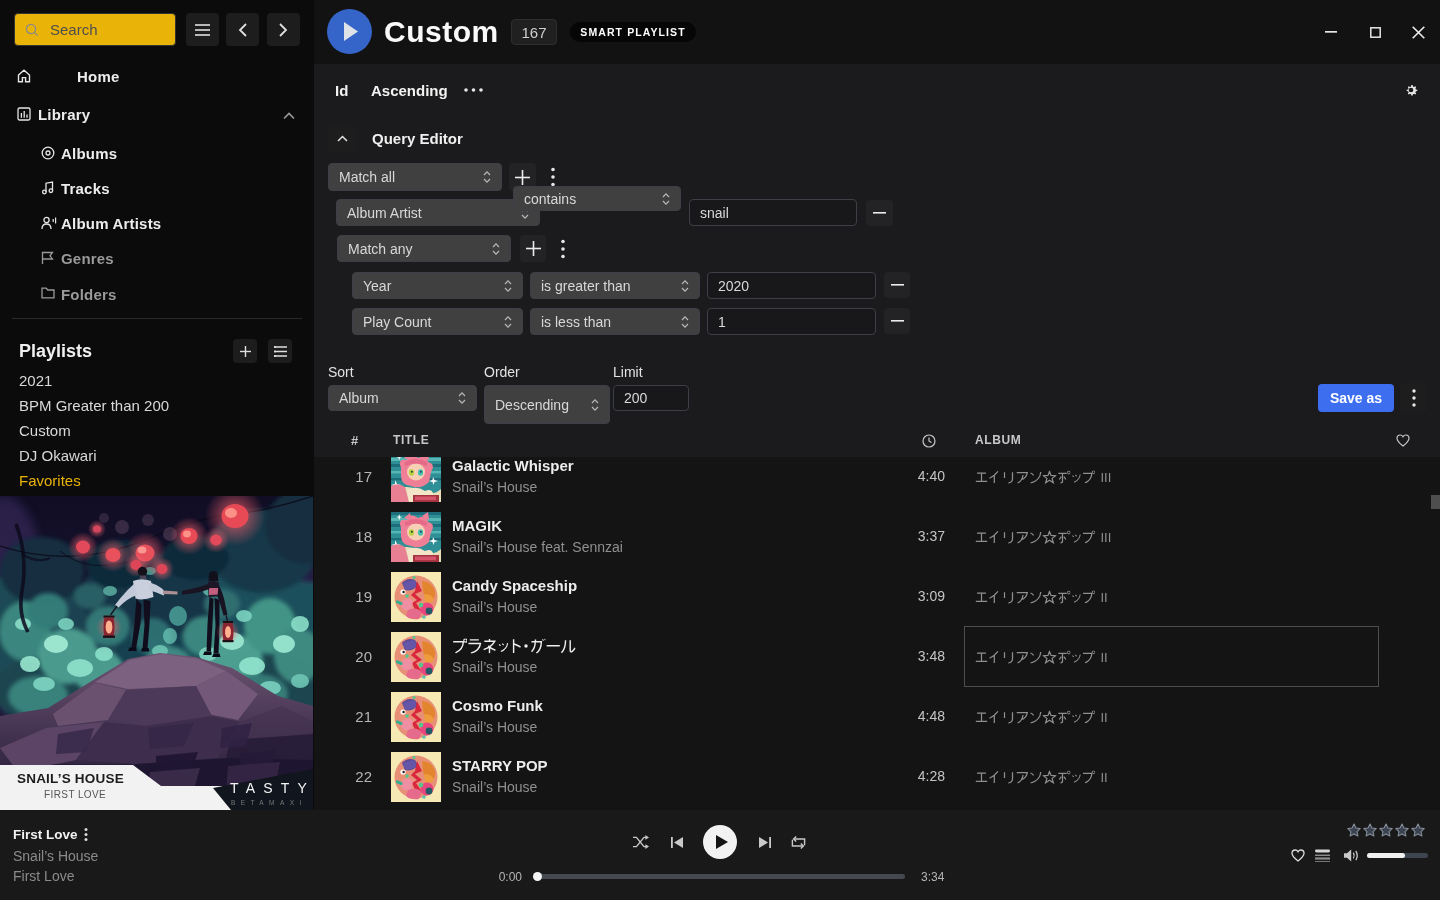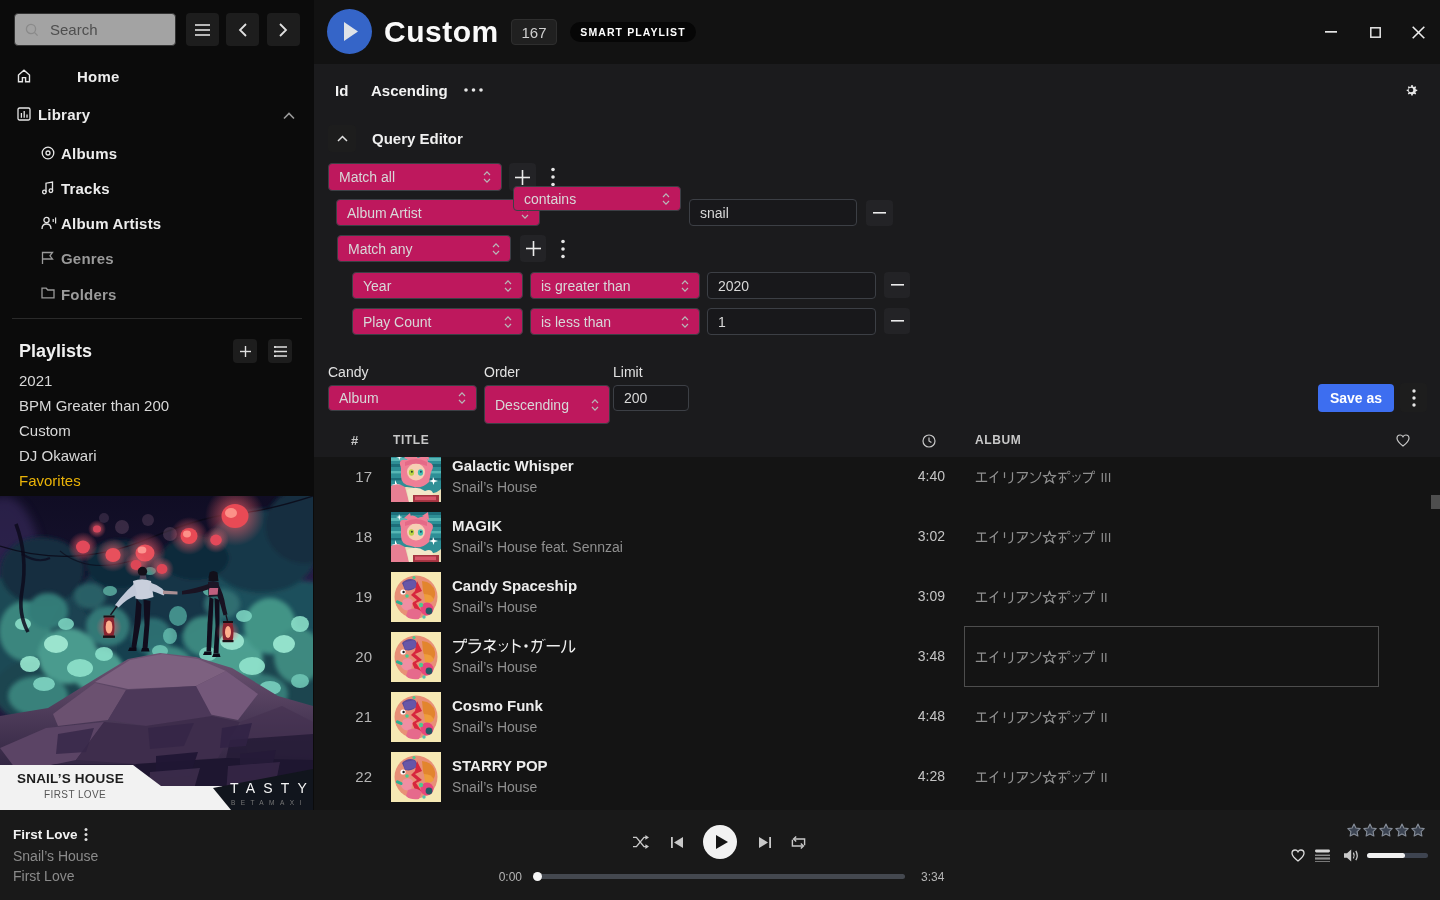--- a/index.html
+++ b/index.html
@@ -10,21 +10,21 @@
 
   
   #sidebar  { left:0; top:0; width:314px; height:810px; background:#0b0b0b; }
   #topband  { left:314px; top:0; width:1126px; height:64px; background:#121212; }
   #content  { left:314px; top:64px; width:1126px; height:393px; background:#1b1b1d; }
   #listwrap { left:314px; top:457px; width:1126px; height:353px; background:#141414; overflow:hidden; }
   #bottombar{ left:0; top:810px; width:1440px; height:90px; background:#191919; }
   #art      { left:0; top:496px; width:313px; height:314px; overflow:hidden; }
 
   .btn { background:#1d1d1d; border-radius:4px; display:flex; align-items:center; justify-content:center; }
-  .sel { background:#be185d; border:1px solid #3c3f45; border-radius:4px; color:#d8d8d8;
+  .sel { background:#404040; border:1px solid #3c3f45; border-radius:4px; color:#d8d8d8;
          font-size:14px; display:flex; align-items:center; padding:0 10px; }
   .sel .cz { margin-left:auto; }
   .inp { background:#18181b; border:1px solid #3c3f45; border-radius:4px; color:#d8d8d8;
          font-size:14px; display:flex; align-items:center; padding:0 10px; }
   .mini { background:#232326; border-radius:4px; display:flex; align-items:center; justify-content:center; }
 
   svg { display:block; }
   .navtxt { font-size:15px; font-weight:bold; color:#ededed; letter-spacing:.2px; }
   .dim { color:#9a9a9a; }
 
@@ -34,21 +34,21 @@
   .row .ttl { position:absolute; left:138px; top:10px; font-size:15px; font-weight:bold; color:#ededed; }
   .row .art2{ position:absolute; left:138px; top:32px; font-size:14px; color:#8f8f8f; }
   .row .tm  { position:absolute; left:561px; top:21px; width:70px; text-align:right; font-size:14px; color:#c4c4c4; }
 </style>
 </head>
 <body>
 <div id="app">
 
   <div id="sidebar" class="abs">
 
-    <div class="abs" style="left:14px; top:13px; width:162px; height:33px; background:#a3a3a3; border:1px solid #333; border-radius:4px;">
+    <div class="abs" style="left:14px; top:13px; width:162px; height:33px; background:#eab308; border:1px solid #333; border-radius:4px;">
       <svg class="abs" style="left:9px; top:8px;" width="16" height="16" viewBox="0 0 16 16">
         <circle cx="7" cy="7" r="4.6" fill="none" stroke="#8a8a8a" stroke-width="1.3"></circle>
         <line x1="10.4" y1="10.4" x2="13.6" y2="13.6" stroke="#8a8a8a" stroke-width="1.3"></line>
       </svg>
       <div class="abs" style="left:35px; top:7px; font-size:15px; color:#4e4e4e;">Search</div>
     </div>
     <div class="btn abs" style="left:186px; top:13px; width:33px; height:33px;">
       <svg width="15" height="12" viewBox="0 0 15 12">
         <line x1="0" y1="1" x2="15" y2="1" stroke="#e0e0e0" stroke-width="1.6"></line>
         <line x1="0" y1="6" x2="15" y2="6" stroke="#e0e0e0" stroke-width="1.6"></line>
@@ -450,21 +450,21 @@
           <path d="M1 5 L4 1.8 L7 5" fill="none" stroke="#b8b8b8" stroke-width="1.2"></path>
           <path d="M1 9 L4 12.2 L7 9" fill="none" stroke="#b8b8b8" stroke-width="1.2"></path>
         </svg></div>
     <div class="inp abs" style="left:393px; top:244px; width:169px; height:27px;">1</div>
     <div class="mini abs" style="left:570px; top:244px; width:26px; height:26px;">
       <svg width="13" height="2" viewBox="0 0 13 2">
           <rect width="13" height="1.6" fill="#ececec"></rect>
         </svg>
     </div>
 
-    <div class="abs" style="left:14px; top:300px; font-size:14px; color:#e2e2e2;">Candy</div>
+    <div class="abs" style="left:14px; top:300px; font-size:14px; color:#e2e2e2;">Sort</div>
     <div class="abs" style="left:170px; top:300px; font-size:14px; color:#e2e2e2;">Order</div>
     <div class="abs" style="left:299px; top:300px; font-size:14px; color:#e2e2e2;">Limit</div>
     <div class="sel abs" style="left:14px; top:321px; width:149px; height:26px;">Album<svg class="cz" width="8" height="14" viewBox="0 0 8 14">
           <path d="M1 5 L4 1.8 L7 5" fill="none" stroke="#b8b8b8" stroke-width="1.2"></path>
           <path d="M1 9 L4 12.2 L7 9" fill="none" stroke="#b8b8b8" stroke-width="1.2"></path>
         </svg></div>
     <div class="sel abs" style="left:170px; top:321px; width:126px; height:39px;">Descending<svg class="cz" width="8" height="14" viewBox="0 0 8 14">
           <path d="M1 5 L4 1.8 L7 5" fill="none" stroke="#b8b8b8" stroke-width="1.2"></path>
           <path d="M1 9 L4 12.2 L7 9" fill="none" stroke="#b8b8b8" stroke-width="1.2"></path>
         </svg></div>
@@ -619,21 +619,21 @@
           </g>
         </svg>
     </div>
     <div class="abs row" style="top:49.5px;">
       <div class="num">18</div>
       <svg class="th" width="50" height="50">
           <use href="#thA"></use>
         </svg>
       <div class="ttl">MAGIK</div>
       <div class="art2">Snail’s House feat. Sennzai</div>
-      <div class="tm">3:02</div>
+      <div class="tm">3:37</div>
       <svg class="albx" style="position:absolute; left:661px; top:23px;" width="160" height="14" viewBox="0 0 160 14">
           <g style="color:#8f8f8f">
         <use href="#kE" x="0" y="0.5" width="13" height="13"></use>
             <use href="#kI" x="13.5" y="0.5" width="13" height="13"></use>
             <use href="#kRi" x="27" y="0.5" width="13" height="13"></use>
             <use href="#kA" x="40.5" y="0.5" width="13" height="13"></use>
             <use href="#kN" x="54" y="0.5" width="13" height="13"></use>
             <use href="#kStar" x="67.5" y="0.5" width="14" height="14"></use>
             <use href="#kPo" x="82.5" y="0.5" width="13" height="13"></use>
             <use href="#kTsu" x="96" y="3" width="10.5" height="10.5"></use>

